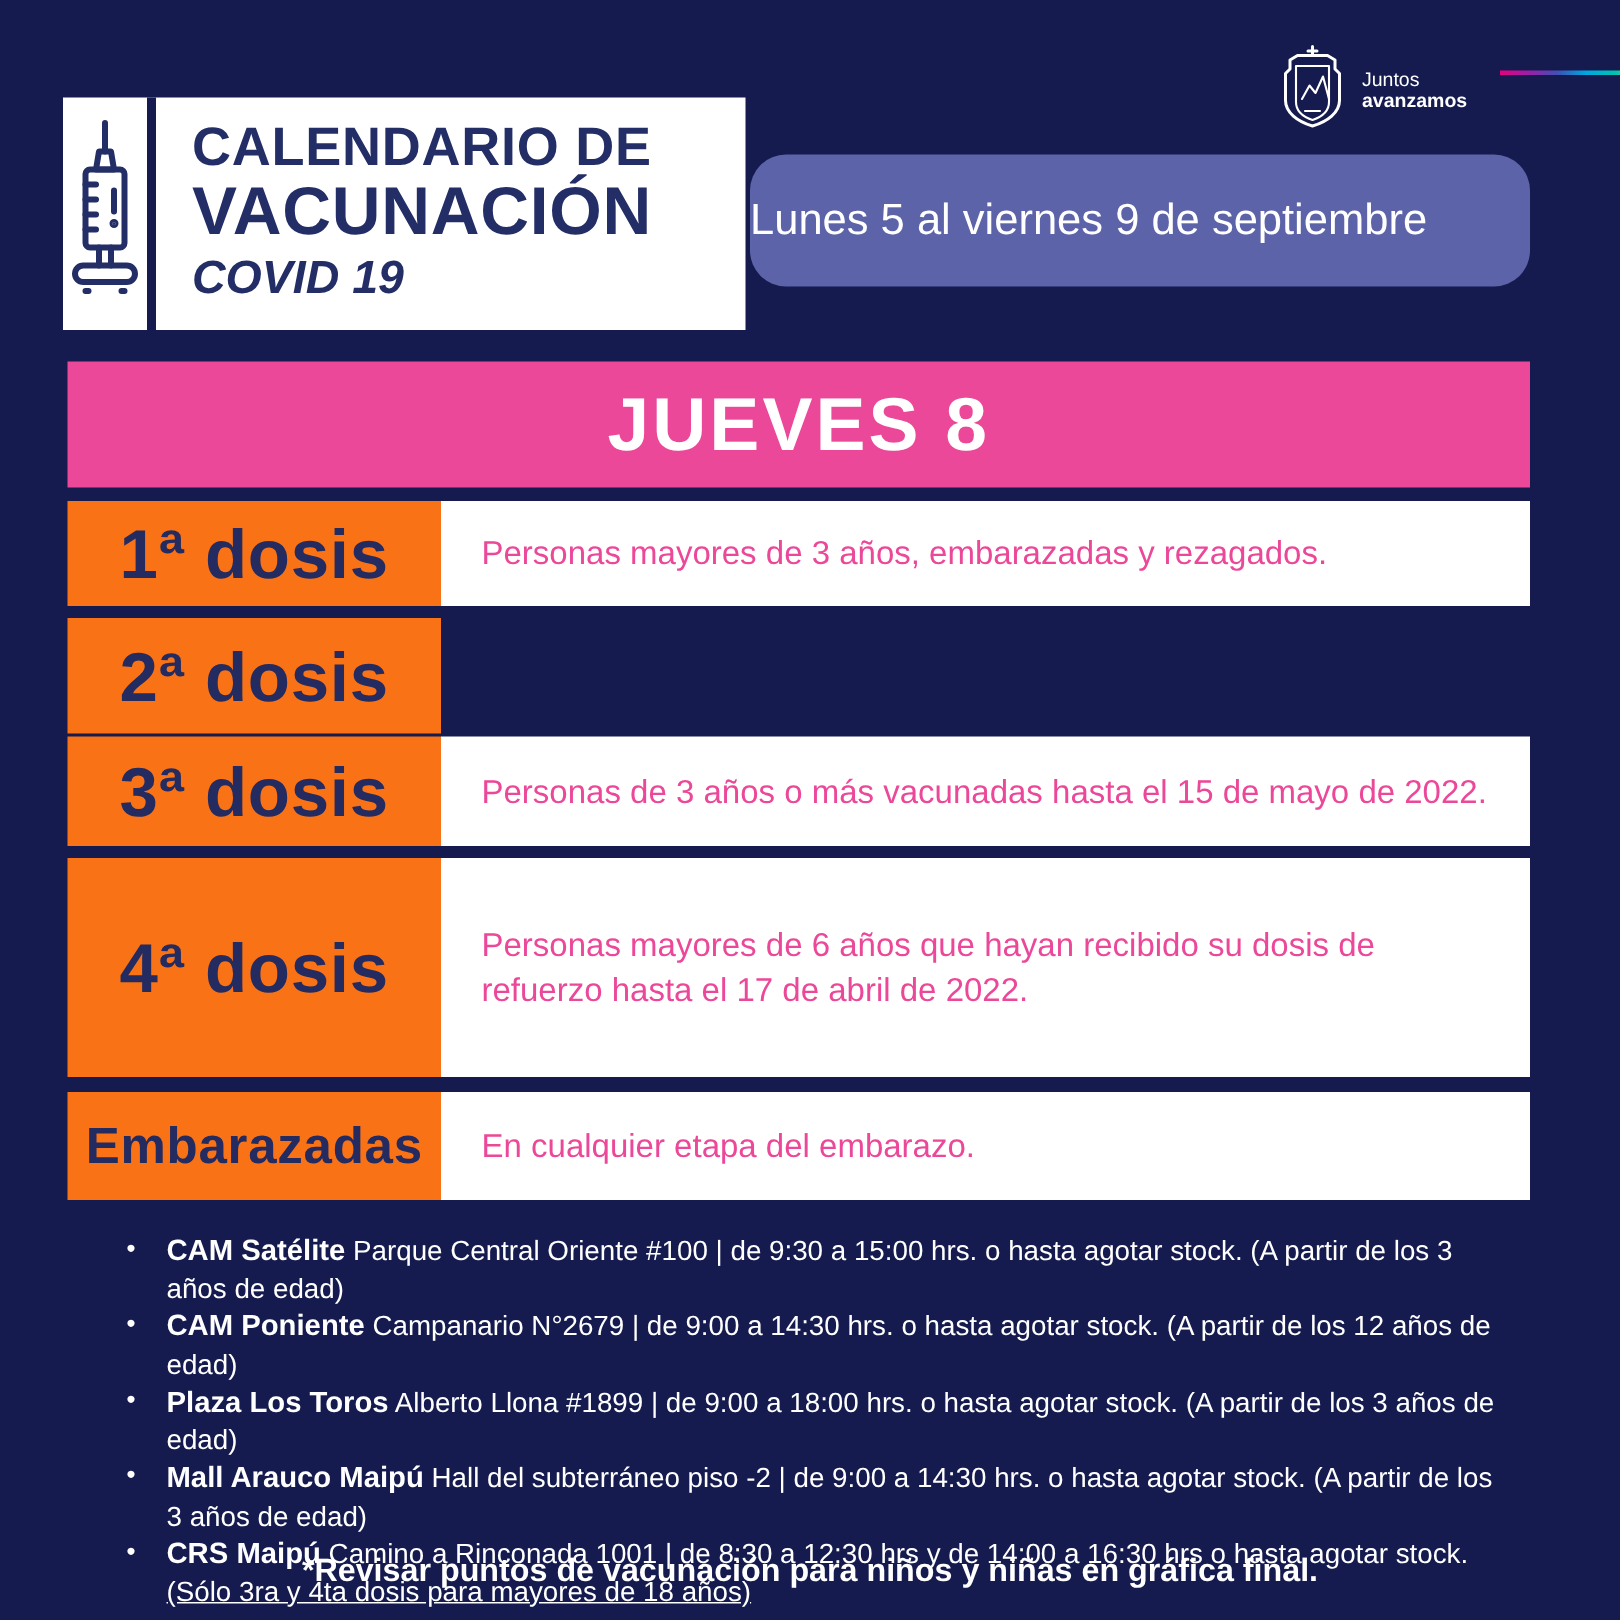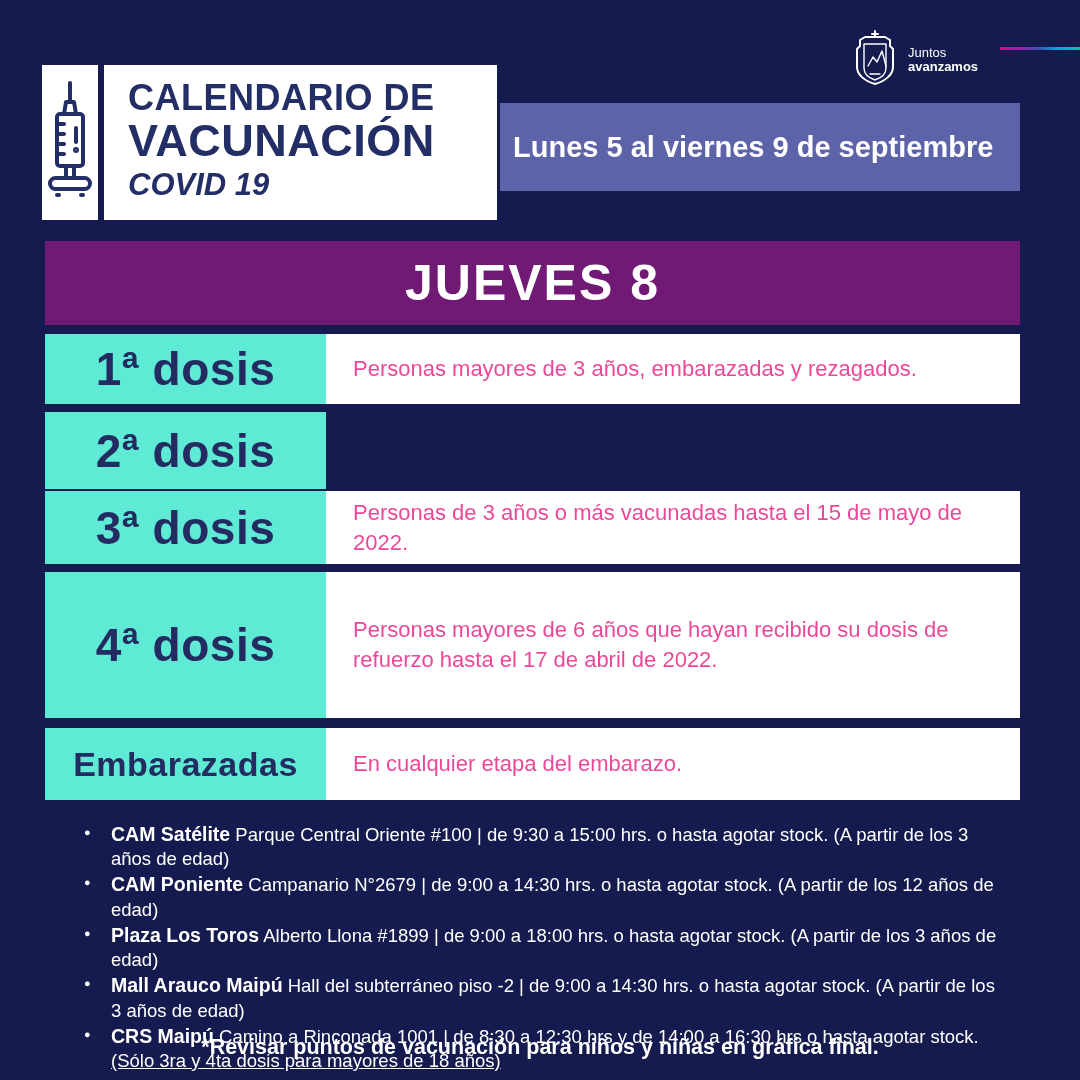--- a/index.html
+++ b/index.html
@@ -36,40 +36,40 @@
   .rainbow {
     height:3px; width:118px; margin:1px 0 1px 0;
     background:linear-gradient(90deg,#e6007e 0%,#9b1fa8 20%,#3f51b5 40%,#00a7e1 60%,#00c2b2 80%,#a6c838 100%);
   }
   .logo-name { color:#ffffff; font-weight:bold; font-size:29px; letter-spacing:1px; line-height:1.0; }
   .logo-sub { color:#ffffff; font-weight:bold; font-size:12.5px; letter-spacing:1.6px; line-height:1.1; }
 
   
   .date-banner {
     position:absolute; left:500px; top:103px; width:520px; height:88px;
-    background:#5c63a8; display:flex; align-items:center; padding-left:13px;
-    color:#ffffff; font-weight:bold; font-size:29px;
+    background:#5c63a8; display:flex; align-items:center; 
+    color:#ffffff; font-weight:normal; font-size:29px;border-radius:24px;
   }
 
   
   .day-banner {
     position:absolute; left:45px; top:241px; width:975px; height:84px;
-    background:#701a75; display:flex; align-items:center; justify-content:center;
+    background:#ec4899; display:flex; align-items:center; justify-content:center;
     color:#ffffff; font-weight:bold; font-size:50px; letter-spacing:2px;
   }
 
   
   .row { position:absolute; left:45px; width:975px; display:flex; }
   .row-1 { top:334px; height:70px; }
   .row-2 { top:412px; height:77px; }
   .row-3 { top:491px; height:73px; }
   .row-4 { top:572px; height:146px; }
   .row-5 { top:728px; height:72px; }
   .row-label {
-    width:281px; background:#5eead4; display:flex; align-items:center; justify-content:center;
+    width:249px; background:#f97316; display:flex; align-items:center; justify-content:center;
     color:#232b60; font-weight:bold; font-size:46px; letter-spacing:0.5px;
   }
   .row-5 .row-label { font-size:34px; }
   .row-desc {
     flex:1; background:#ffffff; display:flex; align-items:center;
     padding:8px 18px 8px 27px;
     color:#ec4899; font-size:22px; line-height:1.35;
   }
 
   

